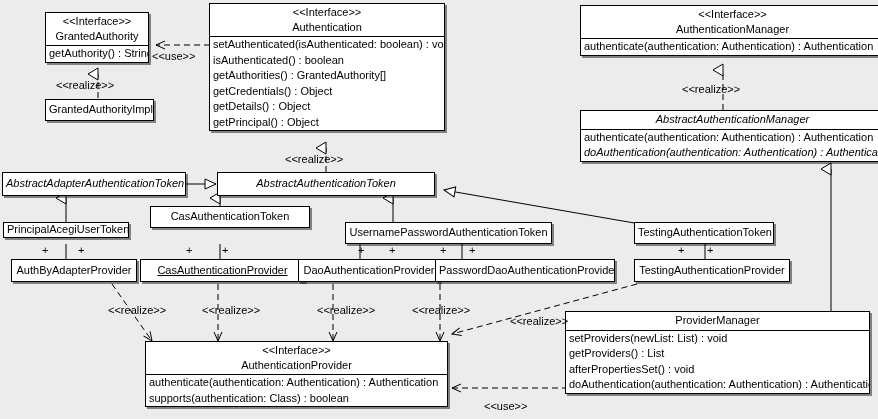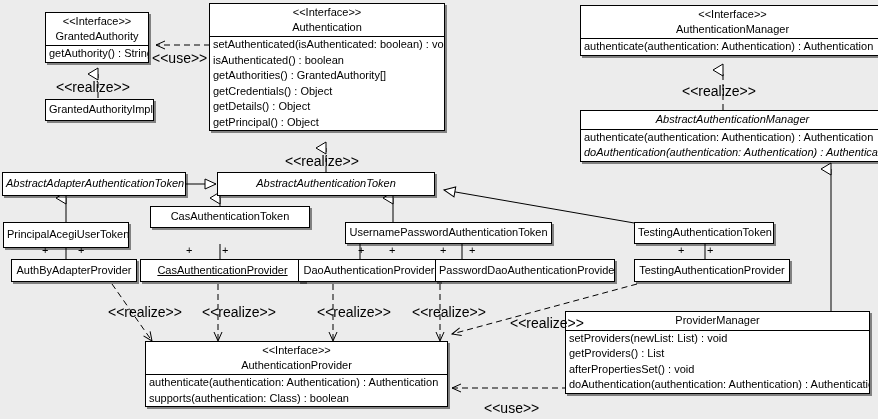--- a/index.html
+++ b/index.html
@@ -38,21 +38,21 @@
     white-space:nowrap;
     overflow:hidden;
     font-size:11px;
   }
   .uml .op.abst{font-style:italic;}
   .uml.simple{display:flex;align-items:center;}
   .uml.simple .hdr{padding:3px 3px;width:100%;}
 
   .lbl{
     position:absolute;
-    font-size:14px;
+    font-size:11px;
     color:#000;
     white-space:nowrap;
     background:transparent;
   }
   .plus{
     position:absolute;
     font-size:11px;
     color:#000;
     white-space:nowrap;
   }
@@ -170,21 +170,21 @@
       <span class="nm abst">AbstractAdapterAuthenticationToken</span>
     </div>
   </div>
 
   <div class="uml simple" style="left:217px;top:172px;width:218px;height:24px;">
     <div class="hdr">
       <span class="nm abst">AbstractAuthenticationToken</span>
     </div>
   </div>
 
-  <div class="uml simple" style="left:3px;top:222px;width:126px;height:26px;">
+  <div class="uml simple" style="left:3px;top:222px;width:126px;height:16px;">
     <div class="hdr">
       <span class="nm">PrincipalAcegiUserToken</span>
     </div>
   </div>
 
   <div class="uml simple" style="left:150px;top:206px;width:160px;height:22px;">
     <div class="hdr">
       <span class="nm">CasAuthenticationToken</span>
     </div>
   </div>

